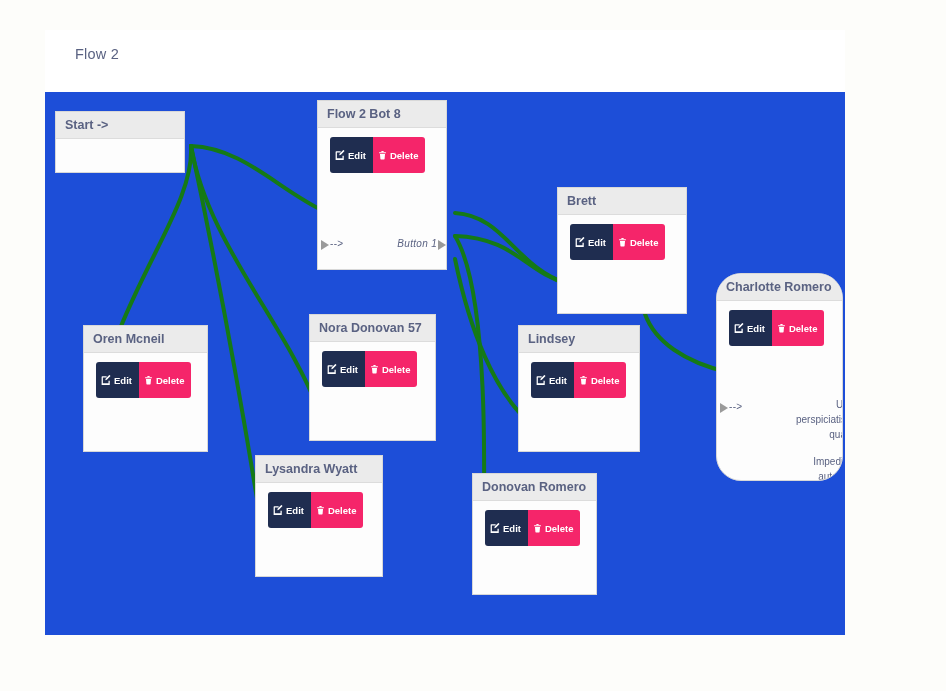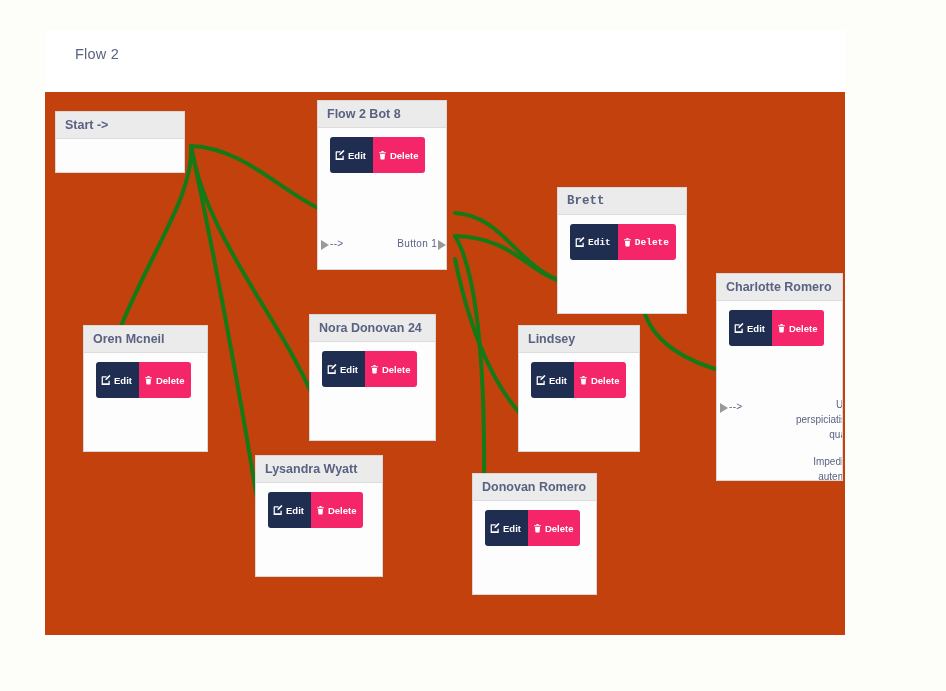--- a/index.html
+++ b/index.html
@@ -37,21 +37,21 @@
     letter-spacing: .2px;
     font-family: "Liberation Sans", sans-serif;
   }
   
   .canvas {
     position: absolute;
     left: 45px;
     top: 92px;
     width: 800px;
     height: 543px;
-    background: #c2410c;
+    background: #1d4ed8;
     overflow: hidden;
   }
   .edges {
     position: absolute;
     left: 0;
     top: 0;
     width: 800px;
     height: 543px;
     pointer-events: none;
   }
@@ -187,25 +187,25 @@
             <span class="btn btn-delete">
               <span>
                 <svg width="9" height="10" viewBox="0 0 16 16" aria-hidden="true">
                   <path fill="#ffffff" d="M2 3h12v2H2V3zm1.5 3h9l-.8 9.2a1 1 0 0 1-1 .8H5.3a1 1 0 0 1-1-.8L3.5 6zM6 1h4v1.5H6V1z"></path>
                 </svg>
               </span>
               <span>Delete</span>
             </span>
           </div>
           <div class="port port-in" style="top: 110px;">--&gt;<span class="port-marker left" style="top: 2px;"></span></div>
-          <div class="port port-out" style="top: 110px;">Button 1<span class="port-marker right" style="top: 2px;"></span></div>
+          <div class="port port-out" style="top: 110px; font-style: italic;">Button 1<span class="port-marker right" style="top: 2px;"></span></div>
           <div class="port port-out" style="top: 133px; margin-top: 28px;">Button 2<span class="port-marker right" style="top: 2px;"></span></div>
         </div>
       </div>
-      <div class="node" style="left: 512px; top: 95px; width: 130px; height: 127px; font-family: Liberation Mono, monospace;">
+      <div class="node" style="left: 512px; top: 95px; width: 130px; height: 127px;">
         <div class="node-header">Brett</div>
         <div class="node-body" style="height: 100px;">
           <div class="btn-row">
             <span class="btn btn-edit">
               <span>
                 <svg width="10" height="10" viewBox="0 0 16 16" aria-hidden="true">
                   <path fill="#ffffff" d="M1 3a1 1 0 0 1 1-1h7v2H3v9h9V9h2v7a1 1 0 0 1-1 1H2a1 1 0 0 1-1-1V3z"></path>
                   <path fill="#ffffff" d="M15.2 1.6 13.4-.2 7.6 5.6l-.9 2.7 2.7-.9 5.8-5.8z"></path>
                 </svg>
               </span>
@@ -242,21 +242,21 @@
                   <path fill="#ffffff" d="M2 3h12v2H2V3zm1.5 3h9l-.8 9.2a1 1 0 0 1-1 .8H5.3a1 1 0 0 1-1-.8L3.5 6zM6 1h4v1.5H6V1z"></path>
                 </svg>
               </span>
               <span>Delete</span>
             </span>
           </div>
           <div class="port port-in" style="top: 98px;">--&gt;</div>
         </div>
       </div>
       <div class="node" style="left: 264px; top: 222px; width: 127px; height: 127px;">
-        <div class="node-header">Nora Donovan 24</div>
+        <div class="node-header">Nora Donovan 57</div>
         <div class="node-body" style="height: 100px;">
           <div class="btn-row">
             <span class="btn btn-edit">
               <span>
                 <svg width="10" height="10" viewBox="0 0 16 16" aria-hidden="true">
                   <path fill="#ffffff" d="M1 3a1 1 0 0 1 1-1h7v2H3v9h9V9h2v7a1 1 0 0 1-1 1H2a1 1 0 0 1-1-1V3z"></path>
                   <path fill="#ffffff" d="M15.2 1.6 13.4-.2 7.6 5.6l-.9 2.7 2.7-.9 5.8-5.8z"></path>
                 </svg>
               </span>
               <span>Edit</span>
@@ -291,21 +291,21 @@
                 <svg width="9" height="10" viewBox="0 0 16 16" aria-hidden="true">
                   <path fill="#ffffff" d="M2 3h12v2H2V3zm1.5 3h9l-.8 9.2a1 1 0 0 1-1 .8H5.3a1 1 0 0 1-1-.8L3.5 6zM6 1h4v1.5H6V1z"></path>
                 </svg>
               </span>
               <span>Delete</span>
             </span>
           </div>
           <div class="port port-in" style="top: 98px;">--&gt;</div>
         </div>
       </div>
-      <div class="node" style="left: 671px; top: 181px; width: 127px; height: 208px;">
+      <div class="node" style="left: 671px; top: 181px; width: 127px; height: 208px; border-radius: 25px;">
         <div class="node-header">Charlotte Romero</div>
         <div class="node-body" style="height: 181px;">
           <div class="btn-row">
             <span class="btn btn-edit">
               <span>
                 <svg width="10" height="10" viewBox="0 0 16 16" aria-hidden="true">
                   <path fill="#ffffff" d="M1 3a1 1 0 0 1 1-1h7v2H3v9h9V9h2v7a1 1 0 0 1-1 1H2a1 1 0 0 1-1-1V3z"></path>
                   <path fill="#ffffff" d="M15.2 1.6 13.4-.2 7.6 5.6l-.9 2.7 2.7-.9 5.8-5.8z"></path>
                 </svg>
               </span>

